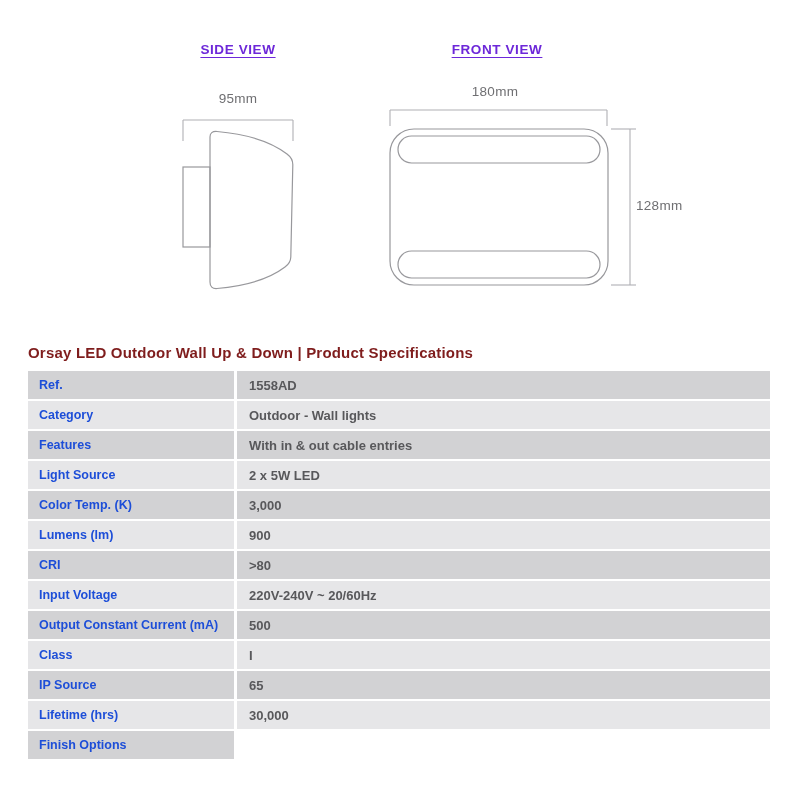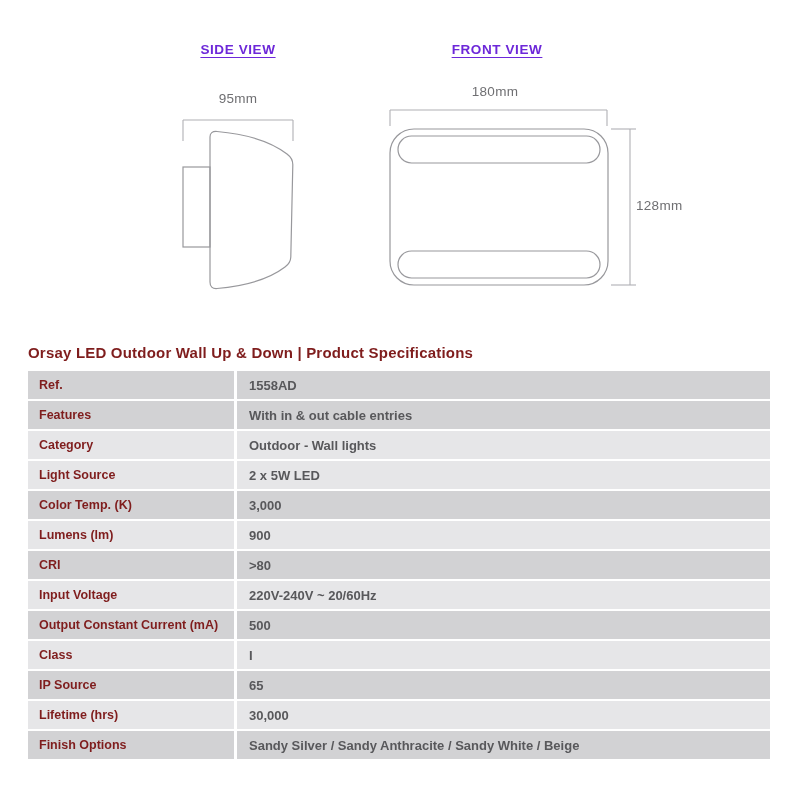--- a/index.html
+++ b/index.html
@@ -37,21 +37,21 @@
     position:absolute; left:28px; top:344px;
     font-size:15px; font-weight:bold; color:#7f1d1d; letter-spacing:0.2px;
   }
 
   
   .spec-table { position:absolute; left:28px; top:371px; width:742px; }
   .spec-row   { display:flex; height:28px; margin-bottom:2px; }
   .spec-label {
     width:206px; margin-right:3px; box-sizing:border-box;
     display:flex; align-items:center; padding-left:11px;
-    font-size:12.5px; font-weight:bold; color:#7f1d1d; white-space:nowrap;
+    font-size:12.5px; font-weight:bold; color:#1d4ed8; white-space:nowrap;
   }
   .spec-value {
     flex:1; display:flex; align-items:center; padding-left:12px;
     font-size:13px; color:#58585b; white-space:nowrap;font-weight:bold;
   }
   .row-dark  .spec-label, .row-dark  .spec-value { background:#d2d2d4; }
   .row-light .spec-label, .row-light .spec-value { background:#e6e6e8; }
 </style>
 </head>
 <body>
@@ -103,28 +103,28 @@
 
   <div class="sheet-title">Orsay LED Outdoor Wall Up &amp; Down | Product Specifications</div>
 
   <div class="spec-table">
 
     <div class="spec-row row-dark">
       <div class="spec-label">Ref.</div>
       <div class="spec-value">1558AD</div>
     </div>
 
+    <div class="spec-row row-light">
+      <div class="spec-label">Category</div>
+      <div class="spec-value">Outdoor - Wall lights</div>
+    </div>
+
     <div class="spec-row row-dark">
       <div class="spec-label">Features</div>
       <div class="spec-value">With in &amp; out cable entries</div>
-    </div>
-
-    <div class="spec-row row-light">
-      <div class="spec-label">Category</div>
-      <div class="spec-value">Outdoor - Wall lights</div>
     </div>
 
     <div class="spec-row row-light">
       <div class="spec-label">Light Source</div>
       <div class="spec-value">2 x 5W LED</div>
     </div>
 
     <div class="spec-row row-dark">
       <div class="spec-label">Color Temp. (K)</div>
       <div class="spec-value">3,000</div>
@@ -160,17 +160,16 @@
       <div class="spec-value">65</div>
     </div>
 
     <div class="spec-row row-light">
       <div class="spec-label">Lifetime (hrs)</div>
       <div class="spec-value">30,000</div>
     </div>
 
     <div class="spec-row row-dark">
       <div class="spec-label">Finish Options</div>
-      <div class="spec-value">Sandy Silver / Sandy Anthracite / Sandy White / Beige</div>
     </div>
 
   </div>
 </div>
 
 </body></html>

